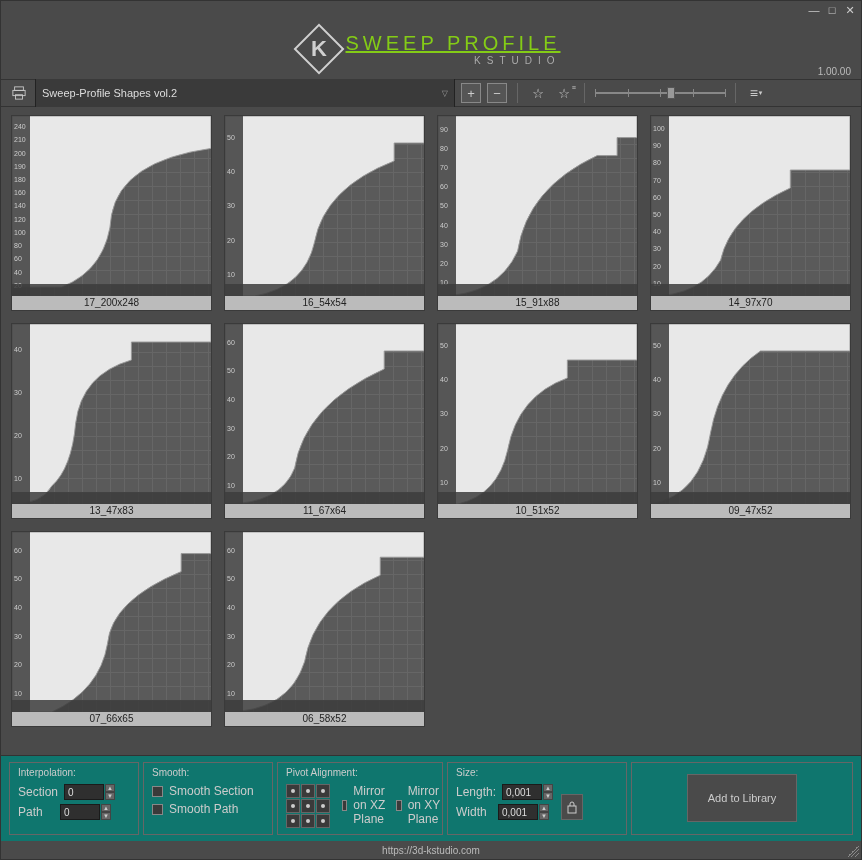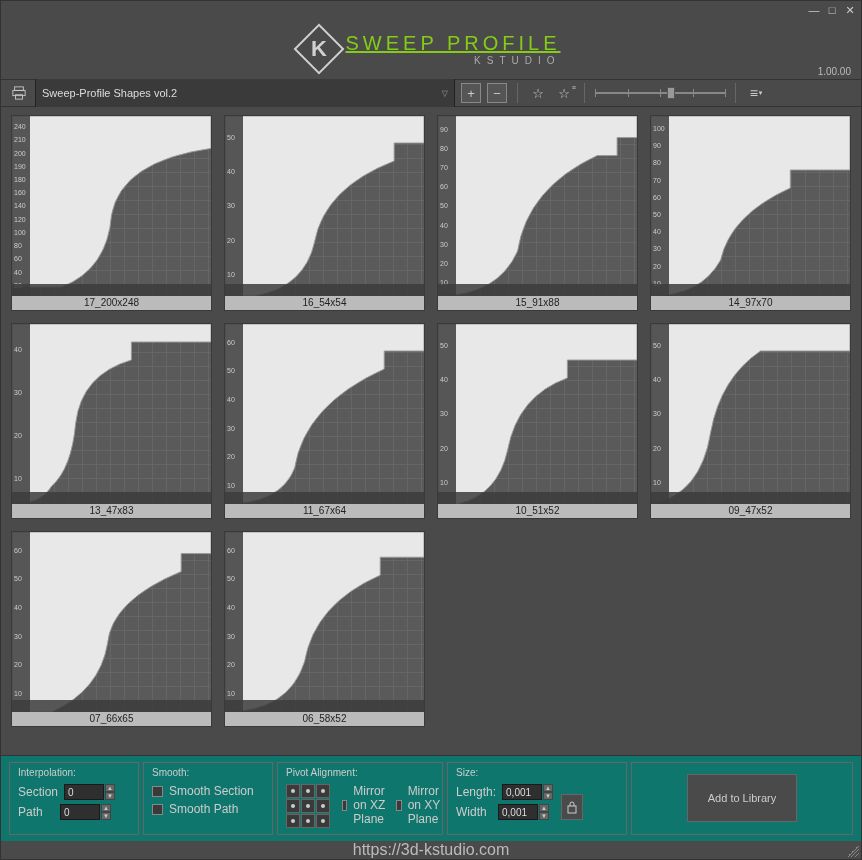--- a/index.html
+++ b/index.html
@@ -57,21 +57,21 @@
 .spinner-btns { display:flex; flex-direction:column; margin-left:1px; }
 .spinner-btns div { width:10px; height:8px; background:#666; border:1px solid #444; font-size:6px; line-height:6px; text-align:center; cursor:pointer; color:#ccc; }
 .chk { width:11px; height:11px; border:1px solid #888; background:#3a3a3a; display:inline-block; cursor:pointer; }
 .pivot-grid { display:grid; grid-template-columns:repeat(3,14px); grid-template-rows:repeat(3,14px); gap:1px; }
 .pivot-cell { background:#3a3a3a; border:1px solid #666; position:relative; cursor:pointer; }
 .pivot-cell.dot::after { content:""; position:absolute; width:4px; height:4px; background:#ccc; border-radius:50%; left:50%; top:50%; transform:translate(-50%,-50%); }
 .lock-btn { width:22px; height:26px; border:1px solid #666; background:#4a4a4a; display:flex; align-items:center; justify-content:center; cursor:pointer; color:#ccc; font-size:12px; }
 .lib-btn { width:110px; height:48px; border:1px solid #666; background:#4a4a4a; display:flex; align-items:center; justify-content:center; cursor:pointer; color:#ccc; font-size:11px; }
 
 
-.footer { height:18px; display:flex; align-items:center; justify-content:center; font-size:16px; color:#bbb; position:relative; }
+.footer { height:18px; display:flex; align-items:center; justify-content:center; font-size:10px; color:#bbb; position:relative; }
 .resize-grip { position:absolute; right:2px; bottom:2px; width:12px; height:12px; cursor:nwse-resize; background:linear-gradient(135deg,transparent 50%,#888 50%,#888 55%,transparent 55%,transparent 65%,#888 65%,#888 70%,transparent 70%,transparent 80%,#888 80%,#888 85%,transparent 85%); }
 
 
 svg.shape { position:absolute; inset:0; width:100%; height:100%; }
 </style>
 </head>
 <body>
 
 <div class="window">
 

